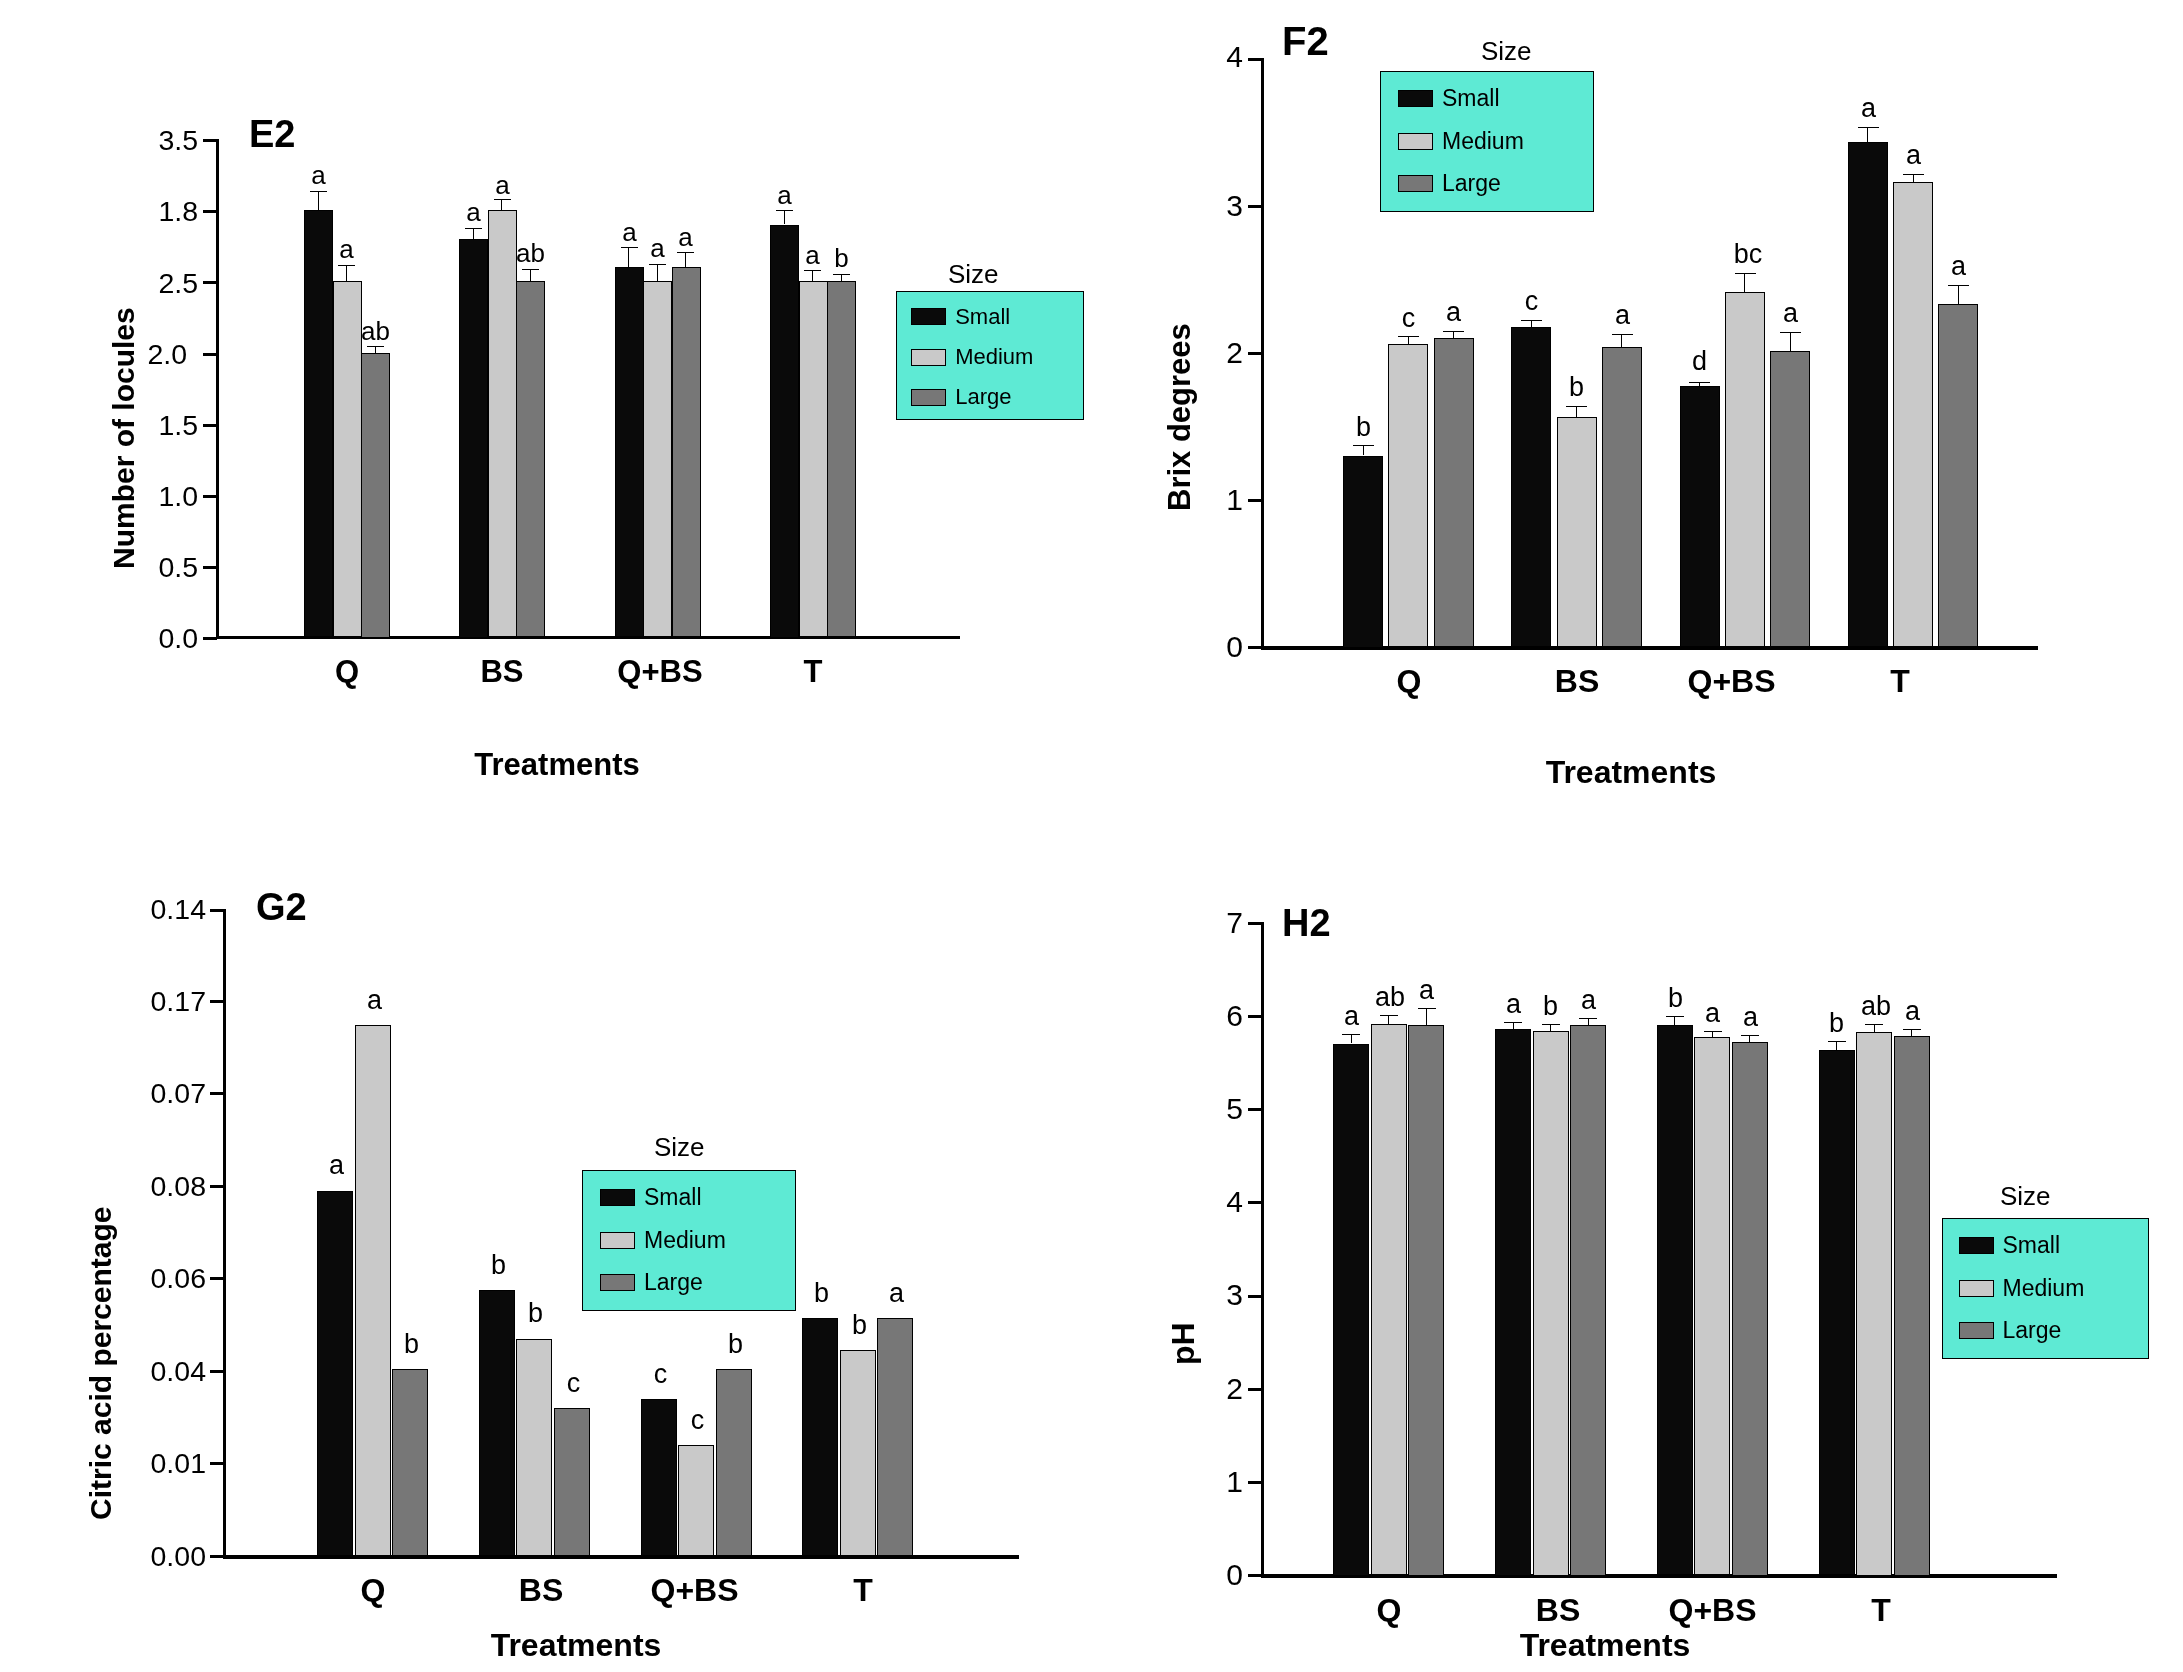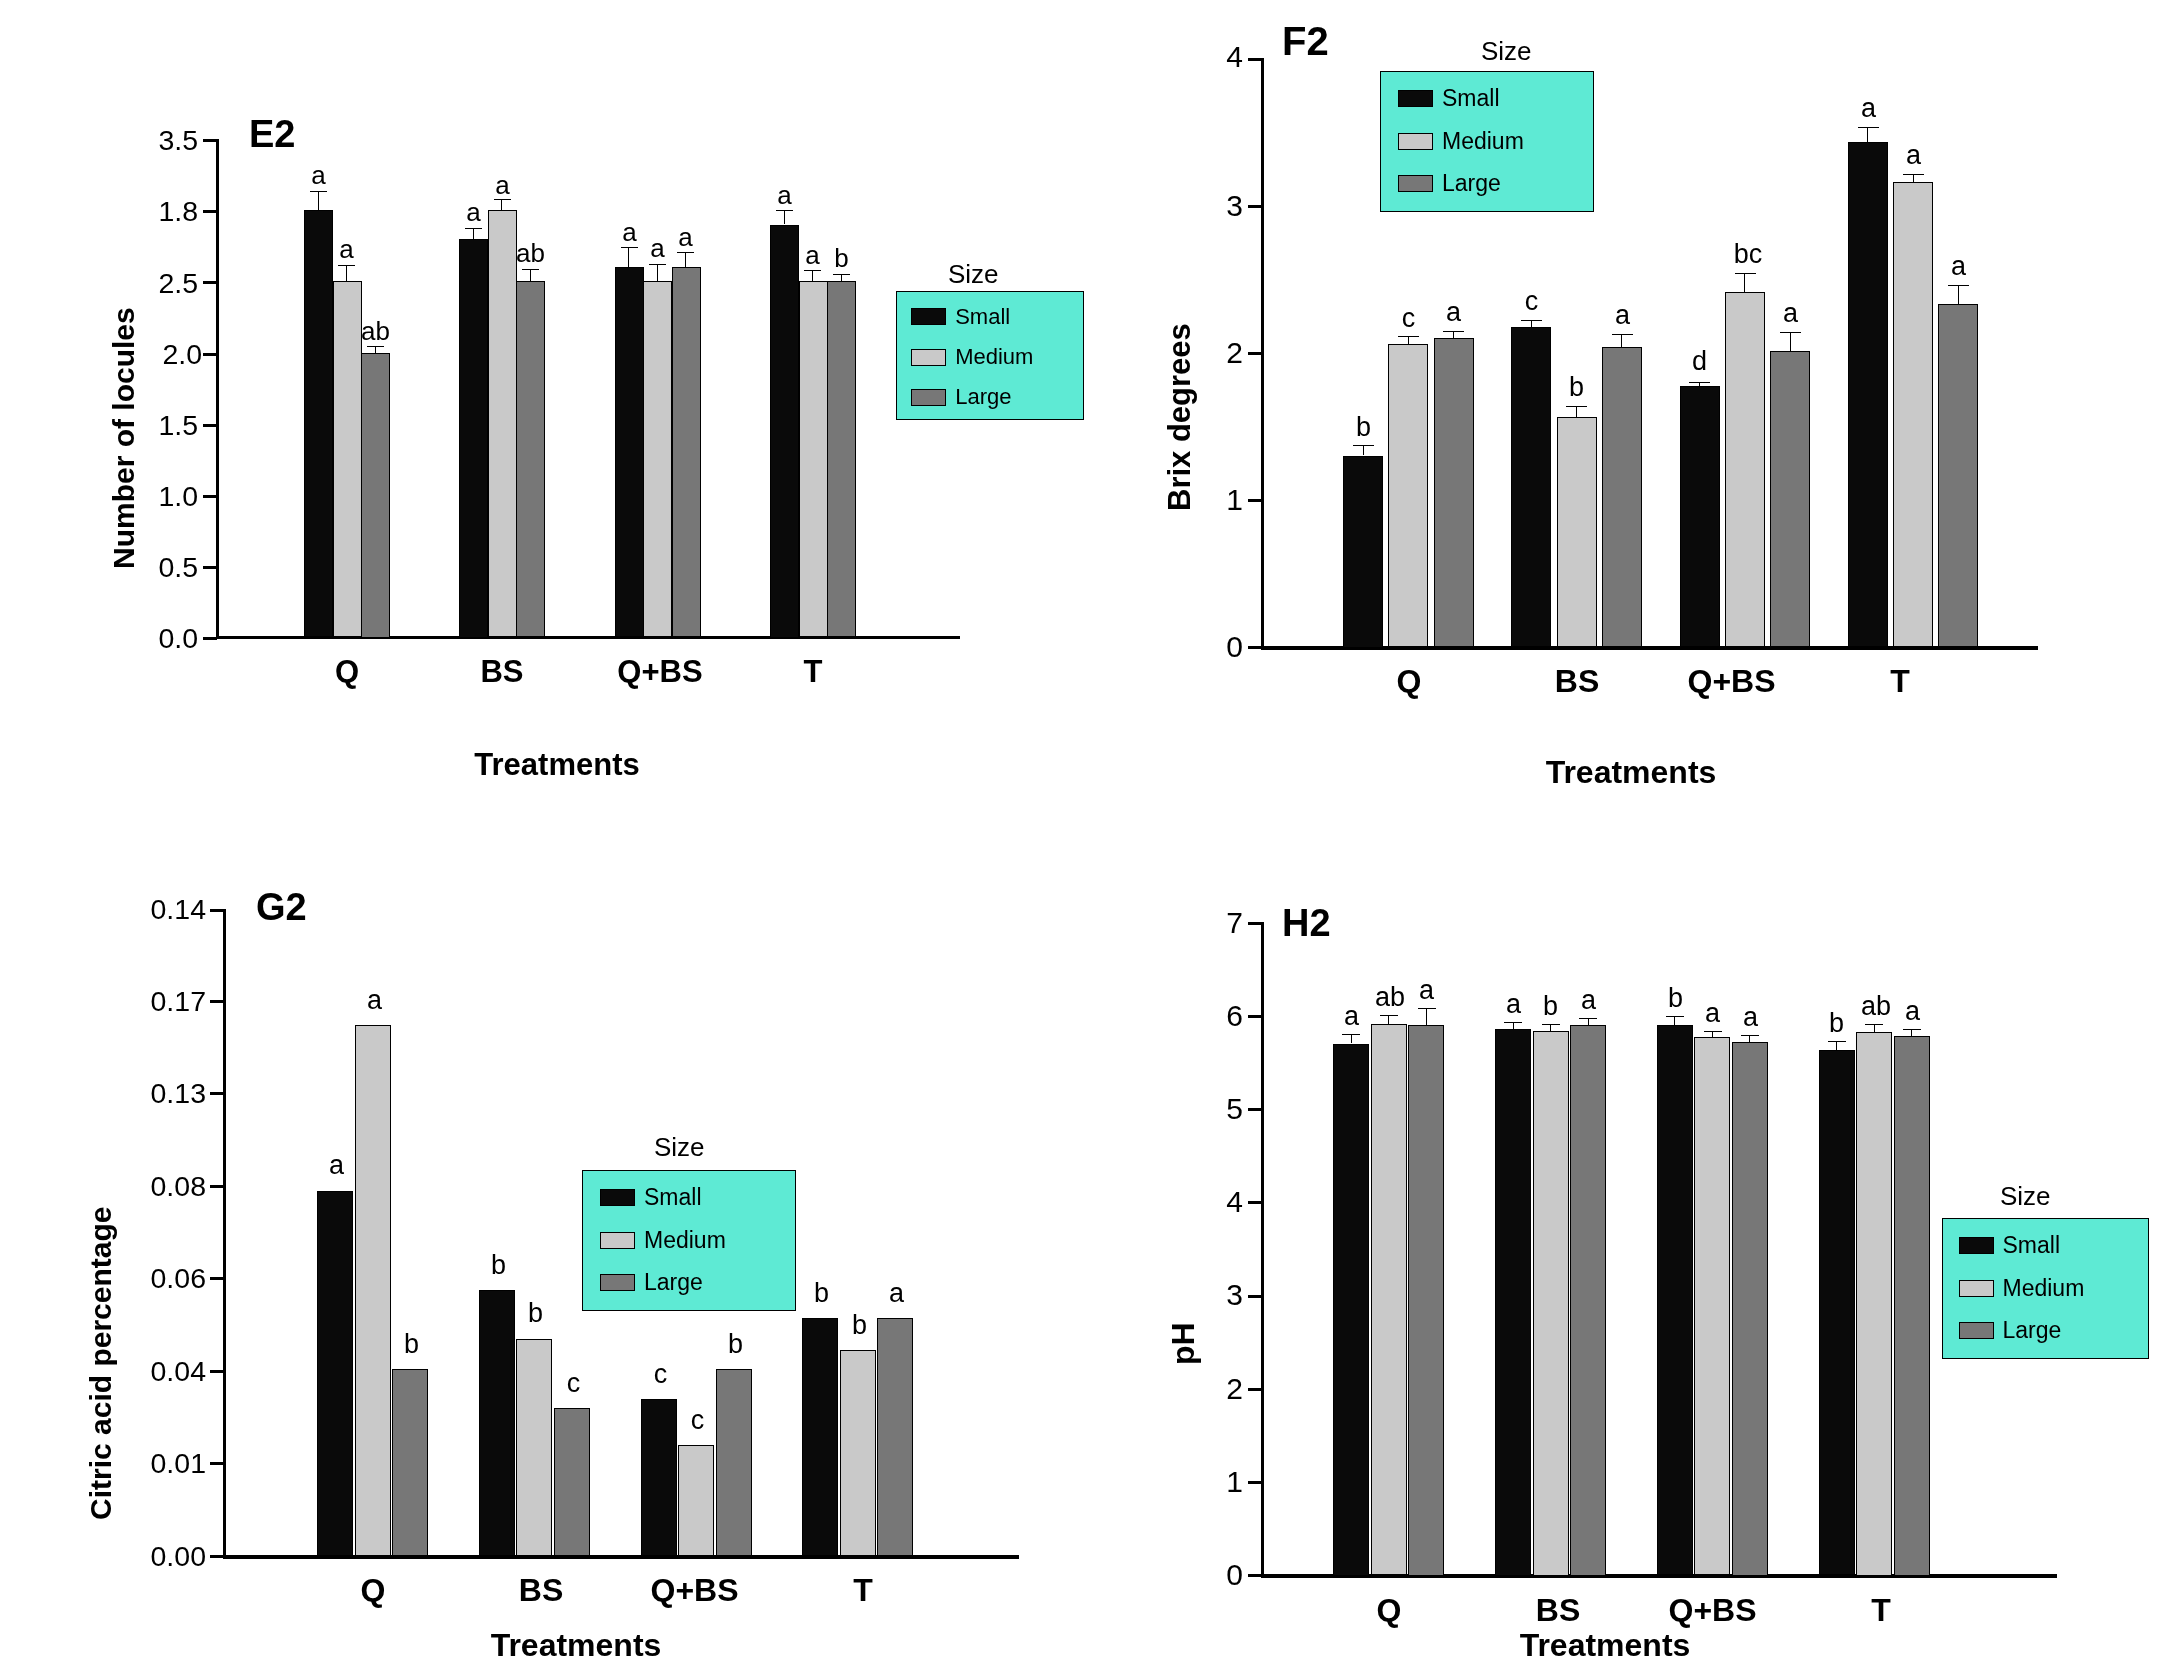--- a/index.html
+++ b/index.html
@@ -47,21 +47,21 @@
 
     <div class="tick" style="left:203px;top:637px;width:14.2px;height:2.6px;"></div>
     <div class="ytick-label" style="left:129px;top:622px;width:69px;font-size:28.5px;">0.0</div>
     <div class="tick" style="left:203px;top:566px;width:14.2px;height:2.6px;"></div>
     <div class="ytick-label" style="left:129px;top:551px;width:69px;font-size:28.5px;">0.5</div>
     <div class="tick" style="left:203px;top:495px;width:14.2px;height:2.6px;"></div>
     <div class="ytick-label" style="left:129px;top:480px;width:69px;font-size:28.5px;">1.0</div>
     <div class="tick" style="left:203px;top:424px;width:14.2px;height:2.6px;"></div>
     <div class="ytick-label" style="left:129px;top:409px;width:69px;font-size:28.5px;">1.5</div>
     <div class="tick" style="left:203px;top:353px;width:14.2px;height:2.6px;"></div>
-    <div class="ytick-label" style="left:133px;top:338px;width:69px;font-size:28.5px;">2.0</div>
+    <div class="ytick-label" style="left:118px;top:338px;width:69px;font-size:28.5px;">2.0</div>
     <div class="tick" style="left:203px;top:281px;width:14.2px;height:2.6px;"></div>
     <div class="ytick-label" style="left:129px;top:267px;width:69px;font-size:28.5px;">2.5</div>
     <div class="tick" style="left:203px;top:210px;width:14.2px;height:2.6px;"></div>
     <div class="ytick-label" style="left:129px;top:195px;width:69px;font-size:28.5px;">1.8</div>
     <div class="tick" style="left:203px;top:139px;width:14.2px;height:2.6px;"></div>
     <div class="ytick-label" style="left:129px;top:124px;width:69px;font-size:28.5px;">3.5</div>
 
     <div class="ylabel" style="left:107px;top:569px;font-size:30px;">Number of locules</div>
 
     <div class="bar small" style="left:304px;top:210px;width:28.5px;height:427px;"></div>
@@ -267,21 +267,21 @@
     <div class="ytick-label" style="left:109px;top:699px;width:97px;font-size:28.5px;">0.00</div>
     <div class="tick" style="left:210px;top:621px;width:14.2px;height:2.6px;"></div>
     <div class="ytick-label" style="left:109px;top:606px;width:97px;font-size:28.5px;">0.01</div>
     <div class="tick" style="left:210px;top:529px;width:14.2px;height:2.6px;"></div>
     <div class="ytick-label" style="left:109px;top:514px;width:97px;font-size:28.5px;">0.04</div>
     <div class="tick" style="left:210px;top:436px;width:14.2px;height:2.6px;"></div>
     <div class="ytick-label" style="left:109px;top:421px;width:97px;font-size:28.5px;">0.06</div>
     <div class="tick" style="left:210px;top:344px;width:14.2px;height:2.6px;"></div>
     <div class="ytick-label" style="left:109px;top:329px;width:97px;font-size:28.5px;">0.08</div>
     <div class="tick" style="left:210px;top:251px;width:14.2px;height:2.6px;"></div>
-    <div class="ytick-label" style="left:109px;top:236px;width:97px;font-size:28.5px;">0.13</div>
+    <div class="ytick-label" style="left:109px;top:236px;width:97px;font-size:28.5px;">0.07</div>
     <div class="tick" style="left:210px;top:159px;width:14.2px;height:2.6px;"></div>
     <div class="ytick-label" style="left:109px;top:144px;width:97px;font-size:28.5px;">0.17</div>
     <div class="tick" style="left:210px;top:68px;width:14.2px;height:2.6px;"></div>
     <div class="ytick-label" style="left:109px;top:52px;width:97px;font-size:28.5px;">0.14</div>
 
     <div class="ylabel" style="left:84px;top:679px;font-size:30px;">Citric acid percentage</div>
 
     <div class="bar small" style="left:317px;top:350px;width:36px;height:365px;"></div>
     <div class="sig" style="left:317px;top:309px;width:39px;font-size:27px;">a</div>
 

